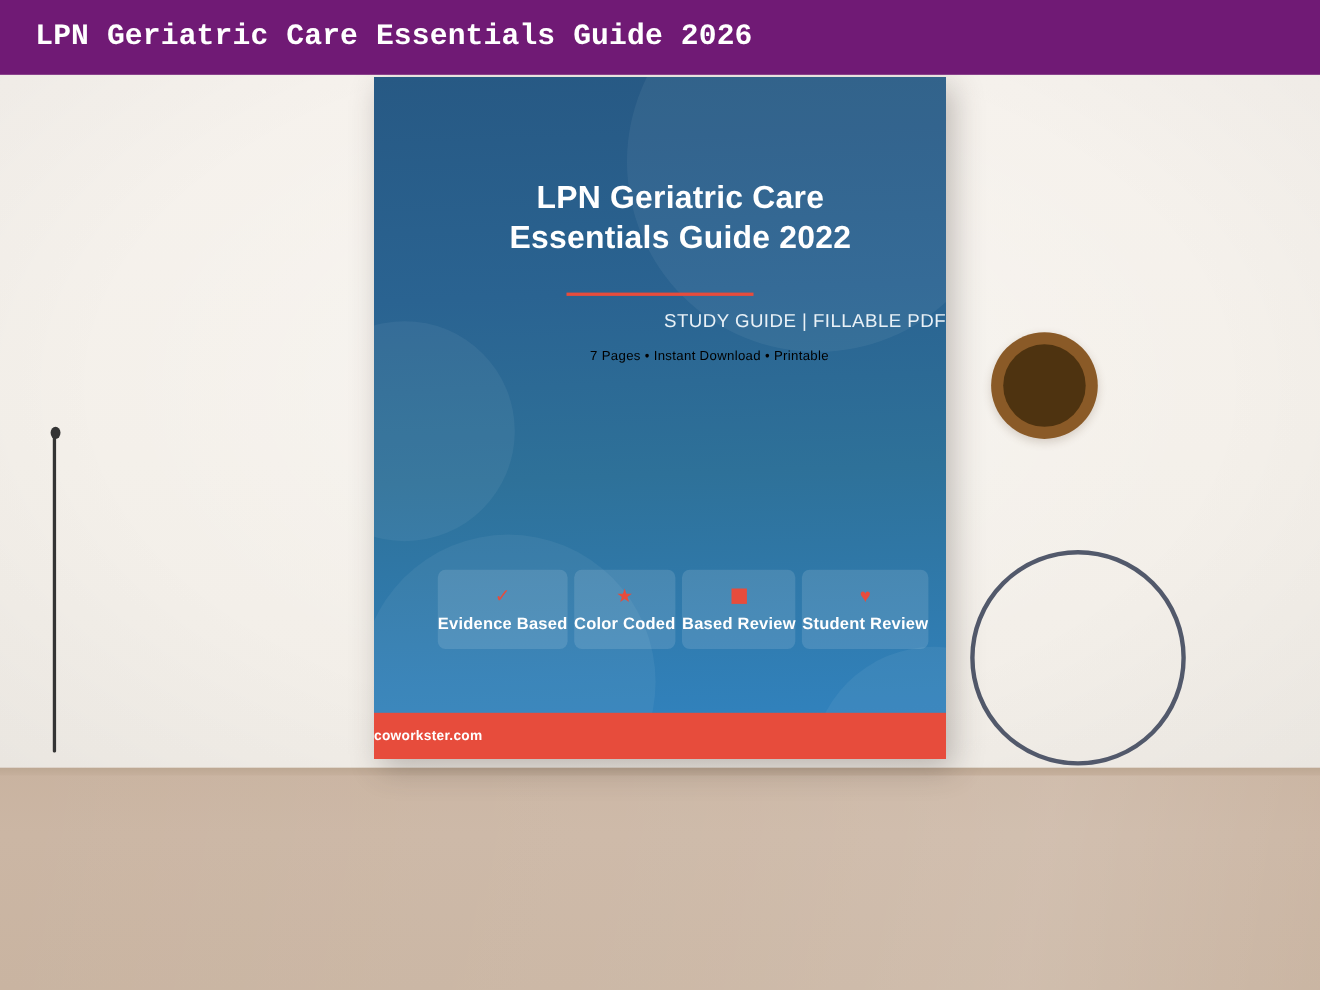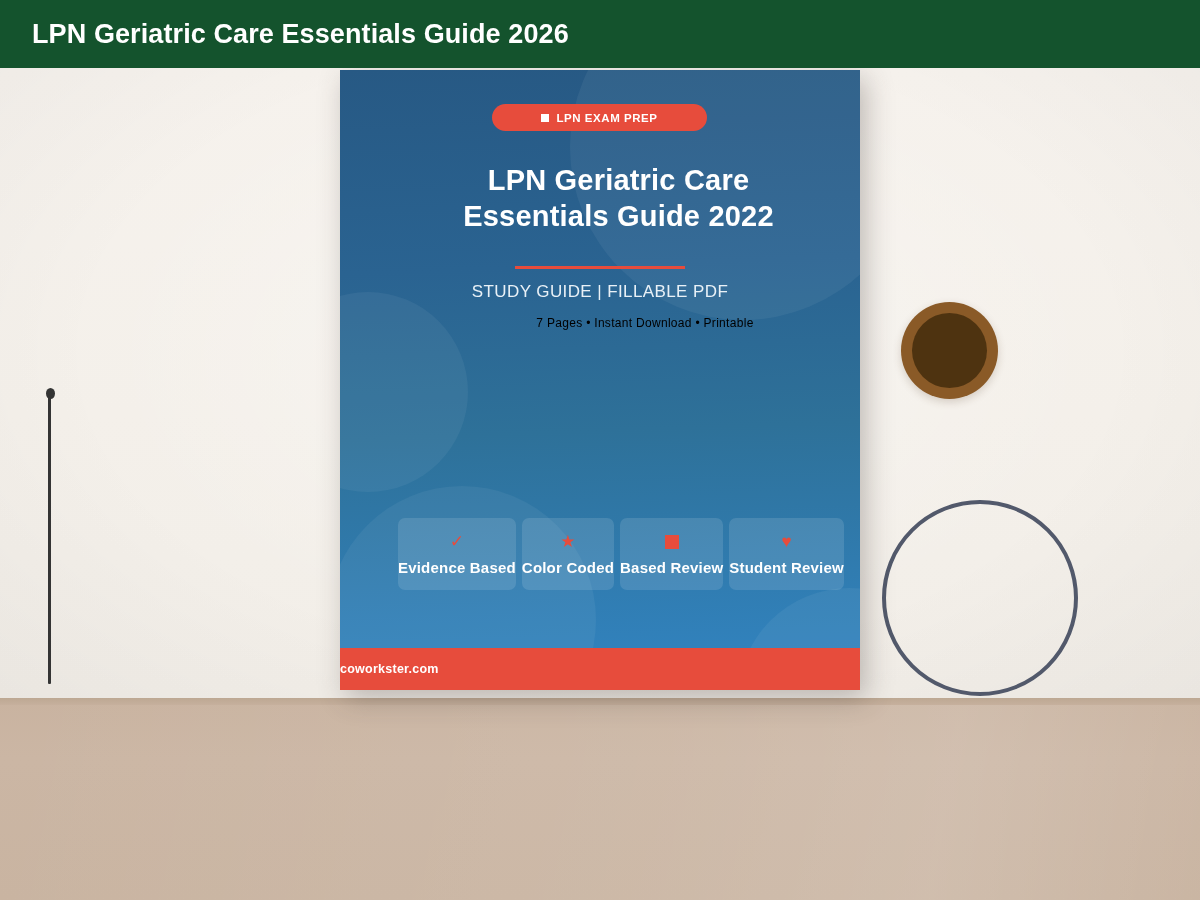--- a/index.html
+++ b/index.html
@@ -19,22 +19,23 @@
     width: 1200px;
     height: 900px;
   }
 
   
   #header-bar {
     position: absolute;
     left: 0; top: 0;
     width: 1200px;
     height: 68px;
-    background: #14532d;
+    background: #701a75;
     z-index: 60;
+    font-family: Liberation Mono, monospace;
   }
   #header-title {
     position: absolute;
     left: 32px;
     top: 0;
     height: 68px;
     line-height: 68px;
     font-size: 27px;
     font-weight: bold;
     color: #ffffff;
@@ -222,21 +223,21 @@
     width: 170px;
     height: 3px;
     background: #e74c3c;
   }
 
   #poster-subtitle {
     position: absolute;
     left: 0;
     top: 212px;
     width: 520px;
-    text-align: center;
+    text-align: right;
     color: #e9f1f7;
     font-size: 17px;
     letter-spacing: 0.4px;
   }
   #poster-meta {
     position: absolute;
     left: 0;
     top: 246px;
     width: 520px;
     text-align: center;
@@ -334,24 +335,20 @@
 
   <div id="poster">
     <div id="poster-bg"></div>
     <div class="poster-blob" id="blob-left-top"></div>
     <div class="poster-blob" id="blob-right-top"></div>
     <div class="poster-blob" id="blob-left-bot"></div>
     <div class="poster-blob" id="blob-right-bot"></div>
 
     <div id="poster-content">
 
-      <div id="badge">
-        <span id="badge-square-icon"></span>
-        <span id="badge-label">LPN EXAM PREP</span>
-      </div>
 
       <div id="poster-title">
         <span class="title-line">LPN Geriatric Care</span>
         <span class="title-line">Essentials Guide 2022</span>
       </div>
 
       <div id="title-rule"></div>
 
       <div id="poster-subtitle">STUDY GUIDE  |  FILLABLE PDF</div>
       <div id="poster-meta">7 Pages  •  Instant Download  •  Printable</div>

